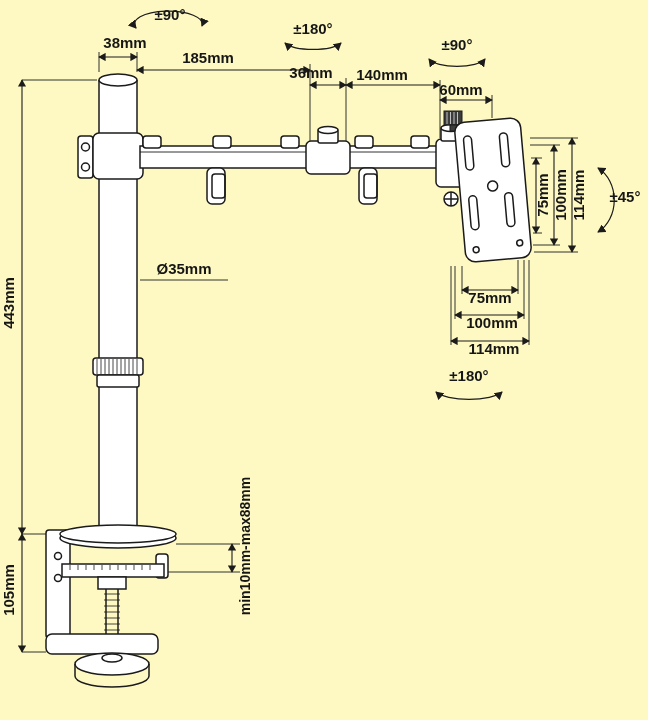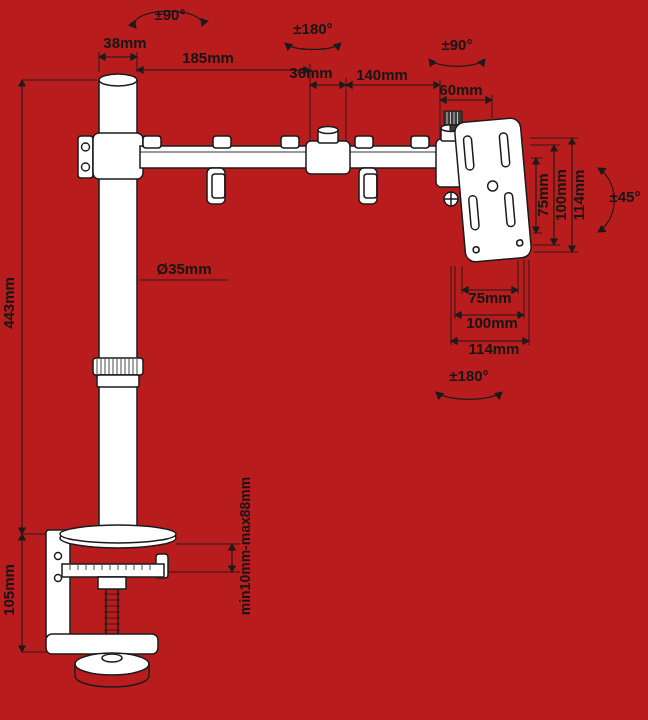--- a/index.html
+++ b/index.html
@@ -1,19 +1,19 @@
 <!DOCTYPE html>
 <html><head>
 <meta charset="utf-8">
 <style>
   html,body{margin:0;padding:0;background:#ffffff;}
   .stage{
     position:relative;
     width:648px;height:720px;
-    background:#b91c1c;
+    background:#fef9c3;
     overflow:hidden;
     font-family:"Liberation Sans", sans-serif;
   }
   svg{position:absolute;left:0;top:0;}
   .art{fill:none;stroke:#1b1b1b;stroke-width:1.5;}
   .artfill{fill:#ffffff;stroke:#1b1b1b;stroke-width:1.5;}
   .dark{fill:#3c3c3c;stroke:#1b1b1b;stroke-width:1;}
   .knurl{stroke:#1b1b1b;stroke-width:0.8;}
   .knurl-light{stroke:#cfcfcf;stroke-width:0.9;}
   .ext{fill:none;stroke:#1b1b1b;stroke-width:0.9;}

